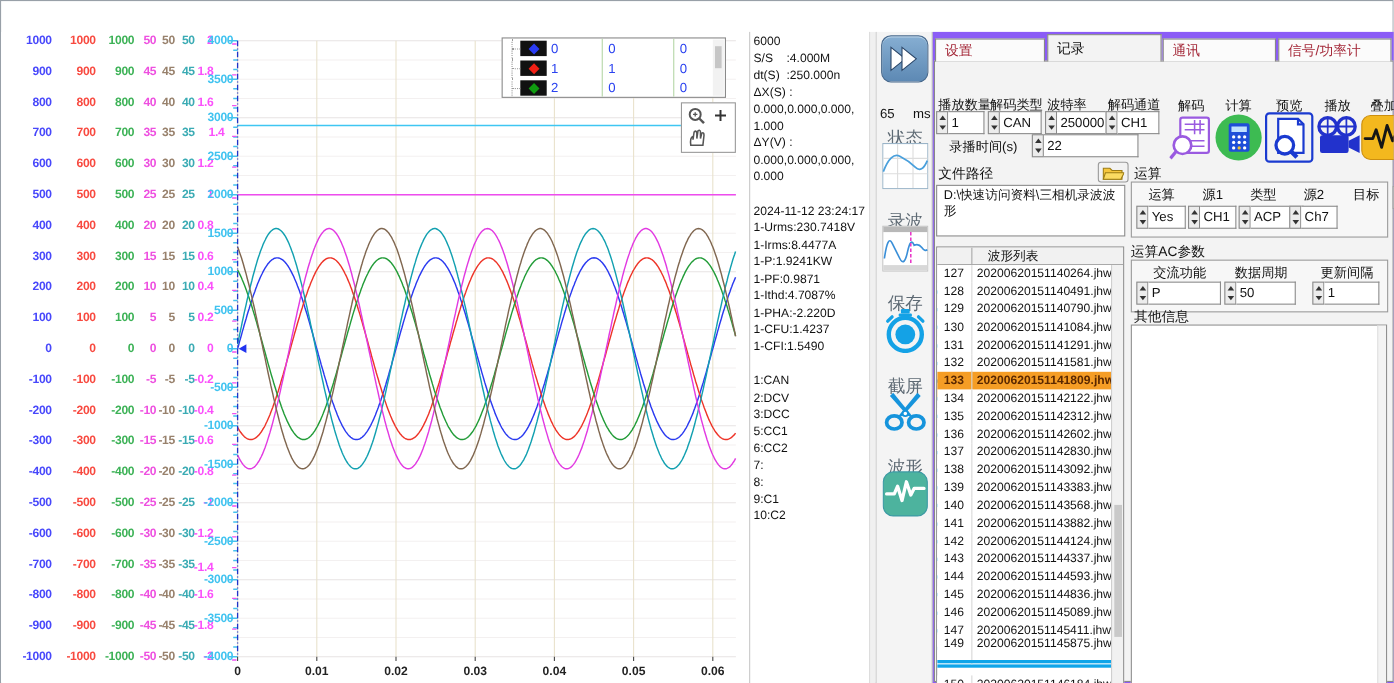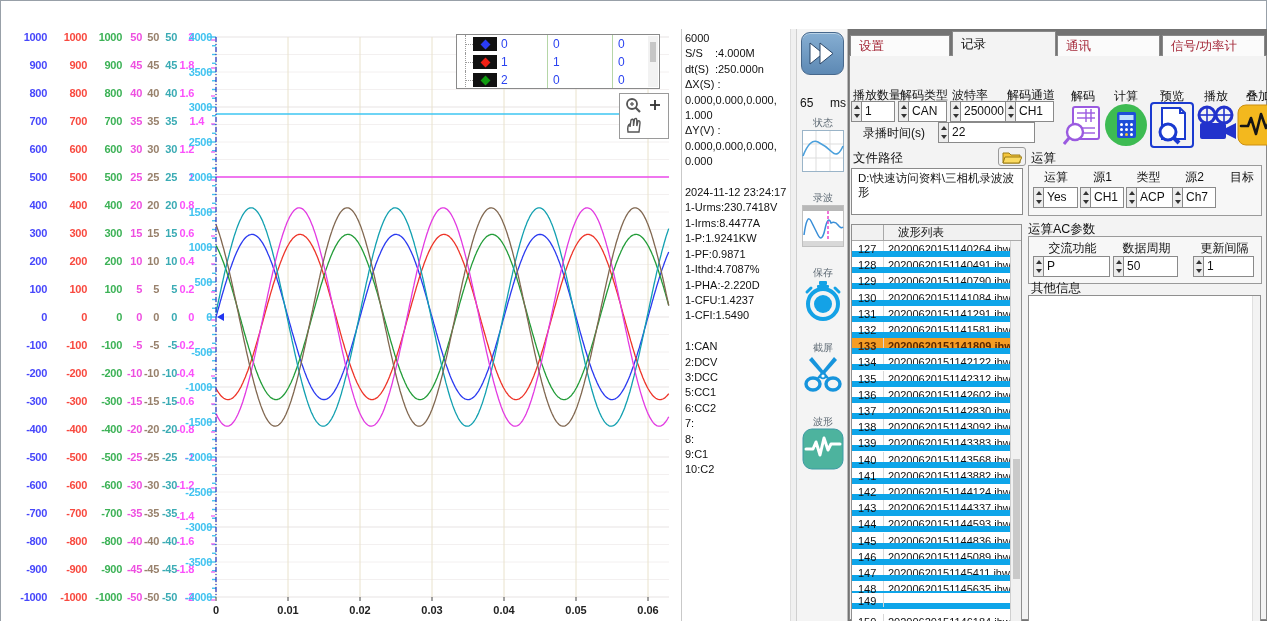--- a/index.html
+++ b/index.html
@@ -37,46 +37,46 @@
 
   
   .info-panel { position:absolute; left:680px; top:28px; width:115px; height:593px; background:#fff; border-left:1px solid #c9c9c9; }
   #info-lines { position:absolute; left:3px; top:2px; width:104px; font-size:11px; line-height:15.4px; color:#111; white-space:pre; overflow:hidden; }
   .info-scroll { position:absolute; right:0; top:0; bottom:0; width:6px; background:#f0f0f0; border-left:1px solid #ddd; }
 
   
   .tool-col { position:absolute; left:795px; top:28px; width:52px; height:593px; background:#f4f4f4; border-left:1px solid #cfcfcf; border-right:1px solid #b9b9b9; }
   .ff-btn { position:absolute; left:4px; top:3px; width:43px; height:43px; border-radius:9px; background:linear-gradient(#86aed2,#5d89b4); border:1px solid #47688c; box-shadow:inset 0 1px 0 #b9d2e6; }
   .interval { position:absolute; left:3px; top:67px; width:46px; font-size:12px; color:#111; display:flex; justify-content:space-between; }
-  .tool-label { position:absolute; width:52px; text-align:center; font-size:10px; color:#5e6a74; }
+  .tool-label { position:absolute; width:52px; text-align:center; font-size:16px; color:#5e6a74; }
   .tool-icon { position:absolute; left:5px; width:42px; height:42px; }
 
   
-  .right-panel { position:absolute; left:847px; top:28px; width:420px; height:593px; background:#737373; }
+  .right-panel { position:absolute; left:847px; top:28px; width:420px; height:593px; background:#8b5cf6; }
   .tab { position:absolute; border:1px solid #888; border-bottom:none; background:#fbfbfb; font-size:12.5px; color:#a42838; display:flex; align-items:center; padding-left:8px; }
   .tab.active { background:#f3f3f3; color:#111; z-index:3; }
   .tab-body { position:absolute; left:1px; top:26px; width:418px; height:565px; border:1px solid #888; background:#f3f3f3; z-index:1; }
   .flabel { position:absolute; font-size:12px; color:#111; }
   .spingroup { position:absolute; display:flex; height:21px; }
   .spin { width:11px; border:1px solid #8a8a8a; background:#ececec; display:flex; flex-direction:column; }
   .spin span { flex:1; position:relative; }
   .spin span::after { content:""; position:absolute; left:2px; border-left:3px solid transparent; border-right:3px solid transparent; }
   .spin .up::after { top:3px; border-bottom:4px solid #333; }
   .spin .dn::after { top:2px; border-top:4px solid #333; }
   .spinval { border:1px solid #8a8a8a; border-left:none; background:#fff; font-size:12px; color:#111; padding:2px 3px 0 3px; overflow:hidden; white-space:nowrap; }
   .groupbox { position:absolute; border:1px solid #9a9a9a; background:#f7f7f7; }
   .gheader { position:absolute; font-size:12px; color:#111; text-align:center; }
   .sect-label { position:absolute; font-size:12.5px; color:#111; }
   .pathbox { position:absolute; left:1px; top:112px; width:172px; height:47px; border:1px solid #8a8a8a; background:#fff; font-size:11.5px; color:#111; padding:2px 2px 0 6px; line-height:14px; }
   .folder-btn { position:absolute; left:148px; top:91px; width:28px; height:19px; border:1px solid #9a9a9a; background:#f2f2f2; border-radius:3px; display:flex; align-items:center; justify-content:center; }
   .filelist { position:absolute; left:1px; top:168px; width:171px; height:422px; border:1px solid #8f8f8f; background:#fff; overflow:hidden; }
   .fl-header { position:absolute; left:0; top:0; width:100%; height:16px; background:#f1f1f1; border-bottom:1px solid #a9a9a9; display:flex; }
   .fl-hnum { width:32px; border-right:1px solid #a9a9a9; }
   .fl-hname { flex:1; font-size:11.5px; color:#111; padding-left:14px; }
-  .fl-row { position:absolute; left:0; width:159px; height:16px; display:flex; font-size:11px; color:#111; border-bottom:6px solid #0ea5e9; background:#fff; }
+  .fl-row { position:absolute; left:0; width:159px; height:26px; display:flex; font-size:11px; color:#111; border-bottom:3px solid #0ea5e9; background:#fff; }
   .fl-row.sel { background:#f59d25; color:#5a2800; font-weight:bold; }
   .fl-num { width:32px; padding:2px 0 0 6px; border-right:1px solid #d8d8d8; }
   .fl-name { flex:1; padding:2px 0 0 4px; white-space:nowrap; overflow:hidden; }
   .fl-scroll { position:absolute; right:0; top:16px; bottom:0; width:11px; background:#f1f1f1; border-left:1px solid #cfcfcf; }
   .fl-thumb { position:absolute; left:2px; top:218px; width:7px; height:120px; background:#c9c9c9; }
   .otherbox { position:absolute; left:178px; top:239px; width:233px; height:349px; border:1px solid #8f8f8f; background:#fff; }
   .ob-scroll { position:absolute; right:0; top:0; bottom:0; width:8px; background:#f3f3f3; border-left:1px solid #e0e0e0; }
   .act-icon { position:absolute; width:44px; height:46px; display:flex; align-items:center; justify-content:center; }
   .act-icon.selected { border:2px solid #1a3ad0; border-radius:4px; }
   .act-label { position:absolute; font-size:12px; color:#111; text-align:center; width:52px; }
@@ -736,21 +736,21 @@
               <div class="fl-name">20200620151145089.jhw</div>
             </div>
             <div class="fl-row" style="top: 340px;">
               <div class="fl-num">147</div>
               <div class="fl-name">20200620151145411.jhw</div>
             </div>
             <div class="fl-row" style="top: 356.2px;">
               <div class="fl-num">148</div>
               <div class="fl-name">20200620151145635.jhw</div>
             </div>
-            <div class="fl-row" style="top: 368px; flex-direction: column;">
+            <div class="fl-row" style="top: 352px;">
               <div class="fl-num">149</div>
               <div class="fl-name">20200620151145875.jhw</div>
             </div>
             <div class="fl-row" style="top: 388.6px;">
               <div class="fl-num">150</div>
               <div class="fl-name">20200620151146184.jhw</div>
             </div>
           </div>
         <div class="fl-scroll">
             <div class="fl-thumb"></div>

